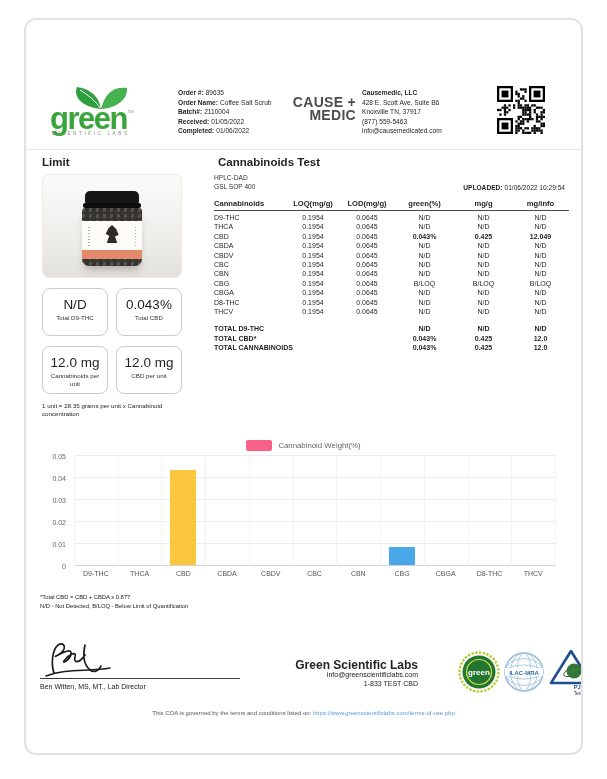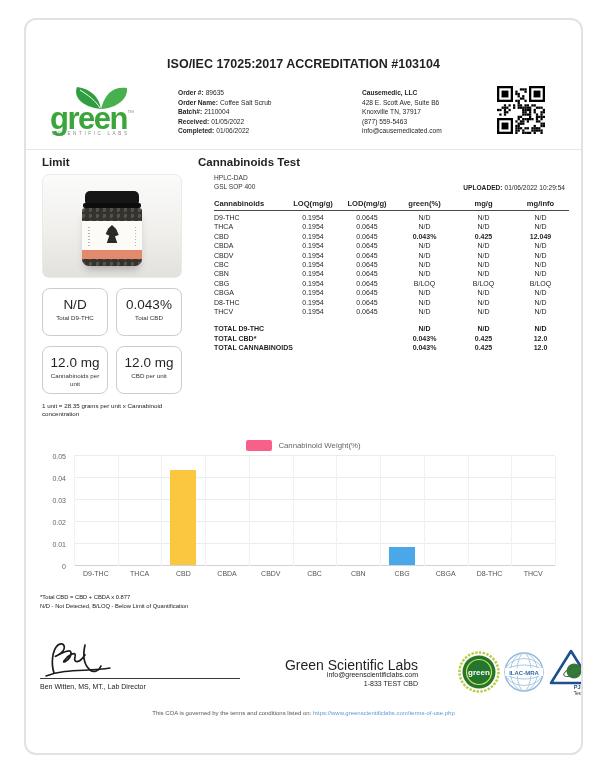--- a/index.html
+++ b/index.html
@@ -41,21 +41,21 @@
                clip-path:polygon(50% 0,78% 22%,95% 55%,70% 62%,85% 100%,15% 100%,32% 60%,8% 50%,25% 20%); }
   .label-txt-l,.label-txt-r { position:absolute; top:6px; width:1.5px; height:20px; background:repeating-linear-gradient(#b9b5b0 0 1px, transparent 1px 3px); }
   .label-txt-l{ left:6px; } .label-txt-r{ right:6px; }
 
   .result-box { width:66px; height:48px; border:1px solid #ccc; border-radius:8px; text-align:center; padding-top:8px; }
   .rb-value { font-size:13.5px; line-height:15px; }
   .rb-label { font-size:6.2px; color:#333; margin-top:2px; line-height:7.5px; padding:0 5px; }
   .unit-note { left:16px; top:382px; width:152px; font-size:6.2px; line-height:8px; color:#222; }
 
   
-  .test-heading { left:172px; top:136px; font-size:11.5px; font-weight:bold; }
+  .test-heading { left:192px; top:136px; font-size:11.5px; font-weight:bold; }
   .method { left:188px; font-size:6.6px; color:#333; }
   .uploaded { right:16px; top:164px; font-size:6.6px; }
   .uploaded b { margin-right:2px; }
   table.cann { position:absolute; left:188px; top:178px; width:355px; border-collapse:collapse; table-layout:fixed; }
   table.cann th, table.cann td { font-size:7px; padding:0; line-height:9.4px; text-align:left; }
   table.cann th { font-size:7.6px; font-weight:bold; line-height:12px; border-bottom:1.6px solid #4a4a4a; }
   table.cann .c { text-align:center; }
   table.cann .b { font-weight:bold; }
   table.cann tbody:before { content:""; display:block; height:2px; }
   .totals-gap td { height:6px; }
@@ -75,51 +75,54 @@
   .chart-x-axis { left:48px; top:550px; width:481px; display:flex; }
   .xtick { flex:1; text-align:center; font-size:7px; color:#555; }
 
   .footnote { left:14px; font-size:5.8px; color:#222; }
 
   
   .sig-svg { left:18px; top:620px; }
   .sig-line { left:14px; top:658px; width:200px; border-top:1.8px solid #3a3a3a; }
   .signatory { left:14px; top:663px; font-size:7px; color:#222; }
   .lab-block { left:228px; top:640px; width:164px; text-align:right; }
-  .lab-name { font-size:14px; font-weight:normal; line-height:10px; }
+  .lab-name { font-size:12px; font-weight:bold; line-height:10px; }
   .lab-contact { font-size:7px; line-height:9px; color:#222; }
   .badges { left:432px; top:628px; display:flex; align-items:center; gap:3px; }
   .terms { left:0; top:690px; width:100%; text-align:center; font-size:6px; color:#555; }
   .terms a { color:#5b9bd5; text-decoration:none; }
 </style>
 </head>
 <body>
 
 <div class="page">
 
-  <div class="abs subtitle">ISO/IEC 17025:2017 ACCREDITATION #103104</div>
 
   <div class="abs lab-logo">
     <svg class="leaves" width="62" height="26" viewBox="0 0 62 26">
       <path d="M31,25 C12,23 3,13 7,3 C21,5 29,13 31,25 Z" fill="#2f9e3e"></path>
       <path d="M31,25 C35,9 44,2 57,4 C58,15 47,24 31,25 Z" fill="#46b14e"></path>
       <path d="M10,6 C18,11 26,17 30,24" stroke="#ffffff" stroke-width="1" fill="none"></path>
     </svg>
     <div class="lab-logo-text"><span>green</span><sup>™</sup></div>
     <div class="lab-logo-tag">SCIENTIFIC LABS</div>
   </div>
 
   <div class="abs order-block">
     <div><b>Order #:</b><span>89635</span></div>
     <div><b>Order Name:</b><span>Coffee Salt Scrub</span></div>
     <div><b>Batch#:</b><span>2110004</span></div>
     <div><b>Received:</b><span>01/05/2022</span></div>
     <div><b>Completed:</b><span>01/06/2022</span></div>
   </div>
 
+  <div class="abs client-logo">
+    <div>CAUSE +</div>
+    <div>MEDIC</div>
+  </div>
 
   <div class="abs client-block">
     <div style="font-weight:bold">Causemedic, LLC</div>
     <div>428 E. Scott Ave, Suite B6</div>
     <div>Knoxville TN, 37917</div>
     <div>(877) 559-5463</div>
     <div>info@causemedicated.com</div>
   </div>
 
   <div class="abs qr"><svg width="48" height="48" viewBox="0 0 44.1 44.1">

